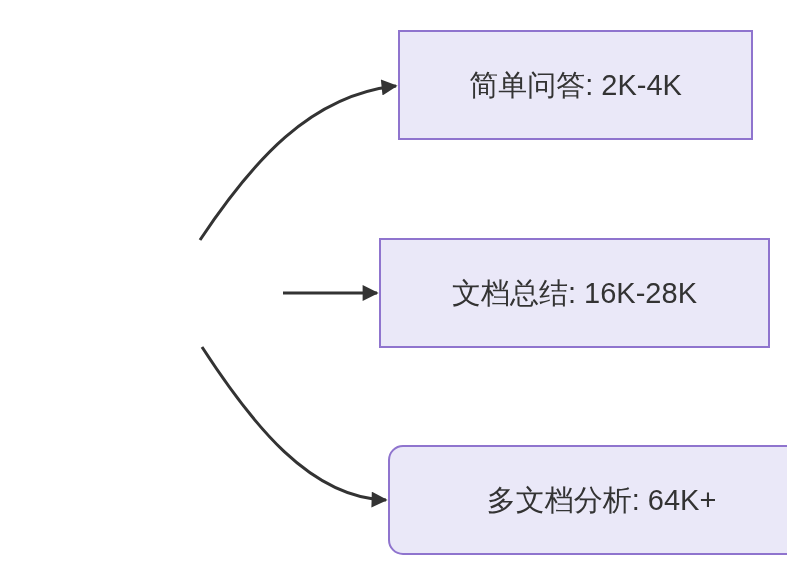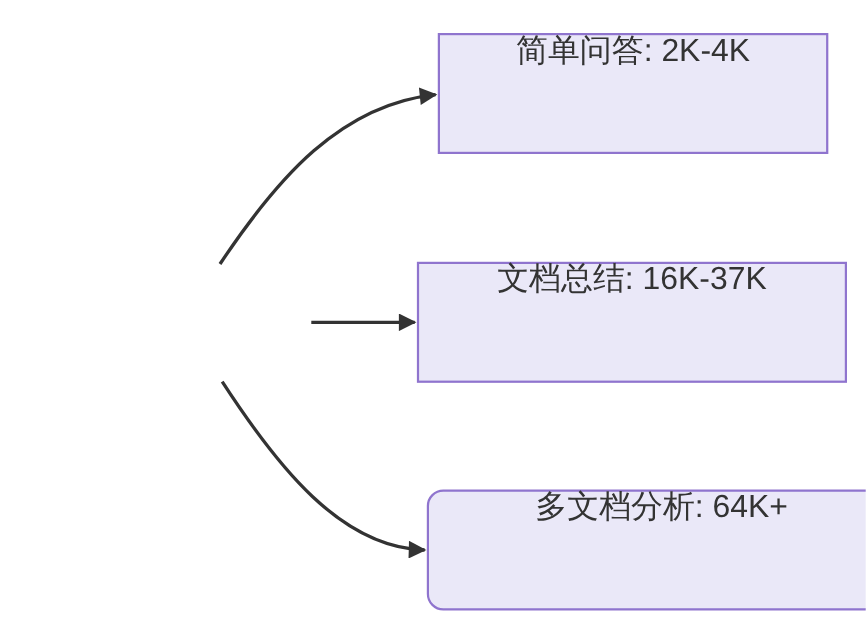--- a/index.html
+++ b/index.html
@@ -29,21 +29,21 @@
     fill: var(--edge, #333333);
     stroke: none;
   }
   .node {
     position: absolute;
     box-sizing: border-box;
     border: 2px solid var(--node-border, #8F74CE);
     background: var(--node-fill, #EAE8F8);
     color: var(--text, #333333);
     display: flex;
-    align-items: flex-start;
+    align-items: center;
     justify-content: center;
     font-size: 29px;
     line-height: 1;
     white-space: nowrap;
   }
   .node-root   { left: 33px;  top: 240px; width: 250px; height: 107px; }
   .node-top    { left: 398px; top: 30px;  width: 355px; height: 110px; }
   .node-middle { left: 379px; top: 238px; width: 391px; height: 110px; }
   .node-bottom { left: 388px; top: 445px; width: 427px; height: 110px; border-radius: 15px; }
 </style>
@@ -62,20 +62,20 @@
     <path class="edge" d="M 283 293 L 377 293" marker-end="url(#arrow)"></path>
     <path class="edge" d="M 202 347 C 252 424, 310 498, 386 500" marker-end="url(#arrow)"></path>
   </svg>
 
 
   <div class="node node-top">
     <span>简单问答: 2K-4K</span>
   </div>
 
   <div class="node node-middle">
-    <span>文档总结: 16K-37K</span>
+    <span>文档总结: 16K-28K</span>
   </div>
 
   <div class="node node-bottom">
     <span>多文档分析: 64K+</span>
   </div>
 
 </div>
 
 </body></html>

